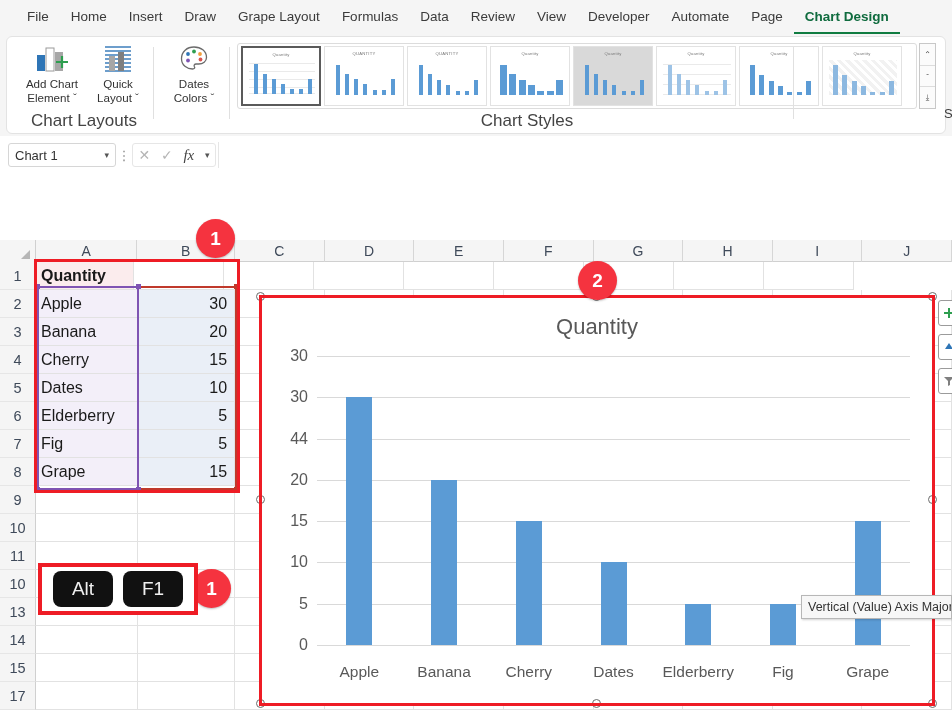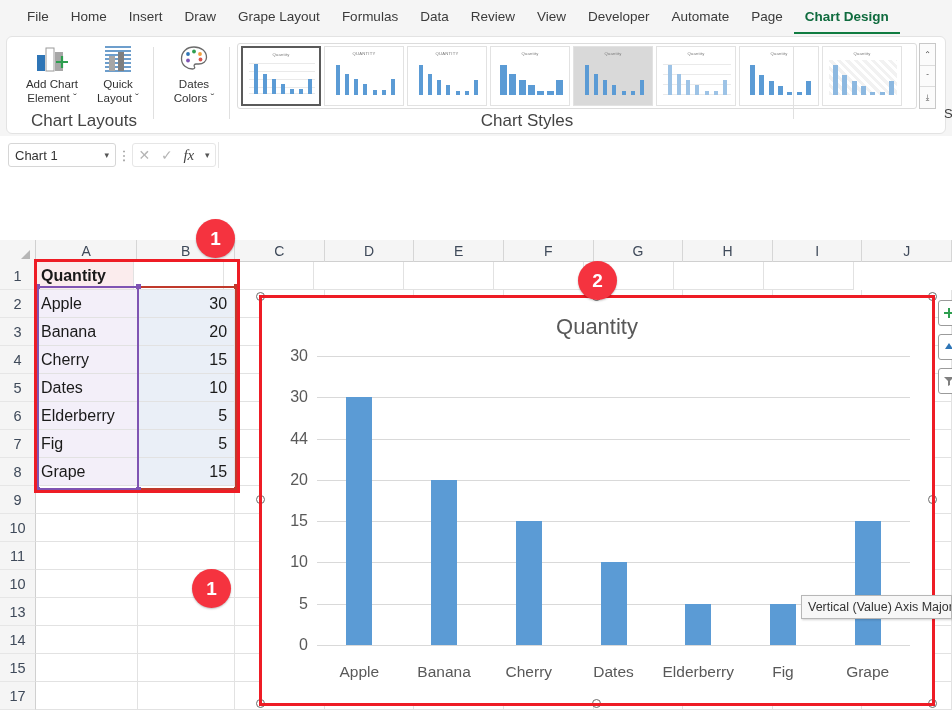--- a/index.html
+++ b/index.html
@@ -841,14 +841,18 @@
       </svg>
     </div>
   </div>
 
   <div class="tooltip">Vertical (Value) Axis Major G</div>
 
   <div class="badge" style="left:196px; top:219px; width:39px; height:39px;">1</div>
   <div class="badge" style="left:578px; top:261px; width:39px; height:39px;">2</div>
   <div class="badge" style="left:192px; top:569px; width:39px; height:39px;">1</div>
 
+  <div class="keycaps">
+    <div class="keycap">Alt</div>
+    <div class="keycap">F1</div>
+  </div>
 
 </div>
 
 </body></html>

